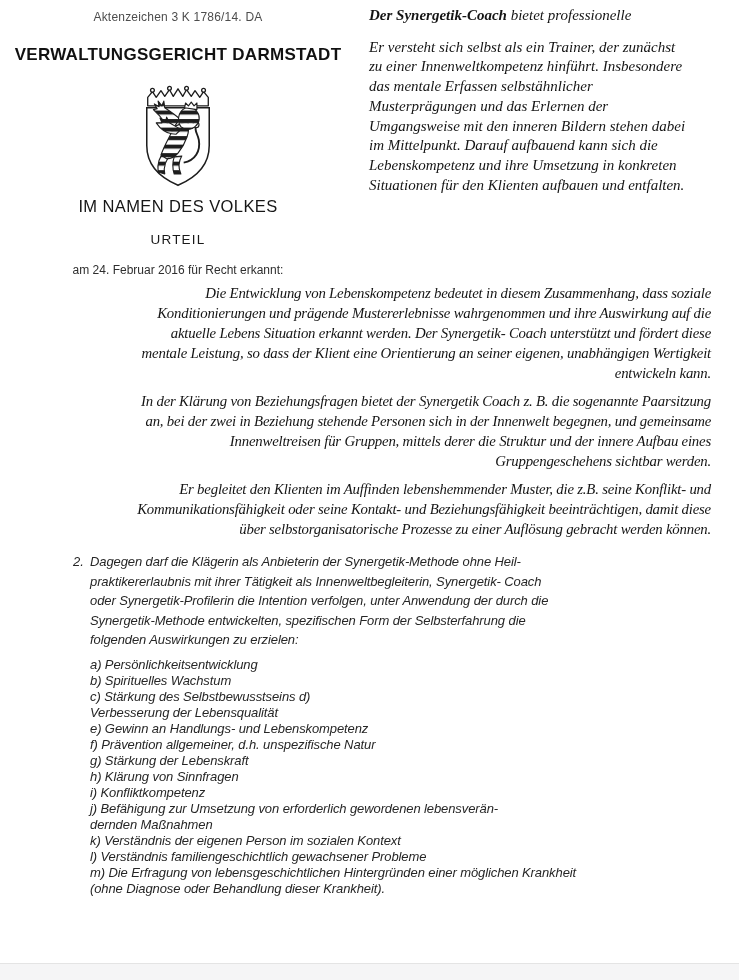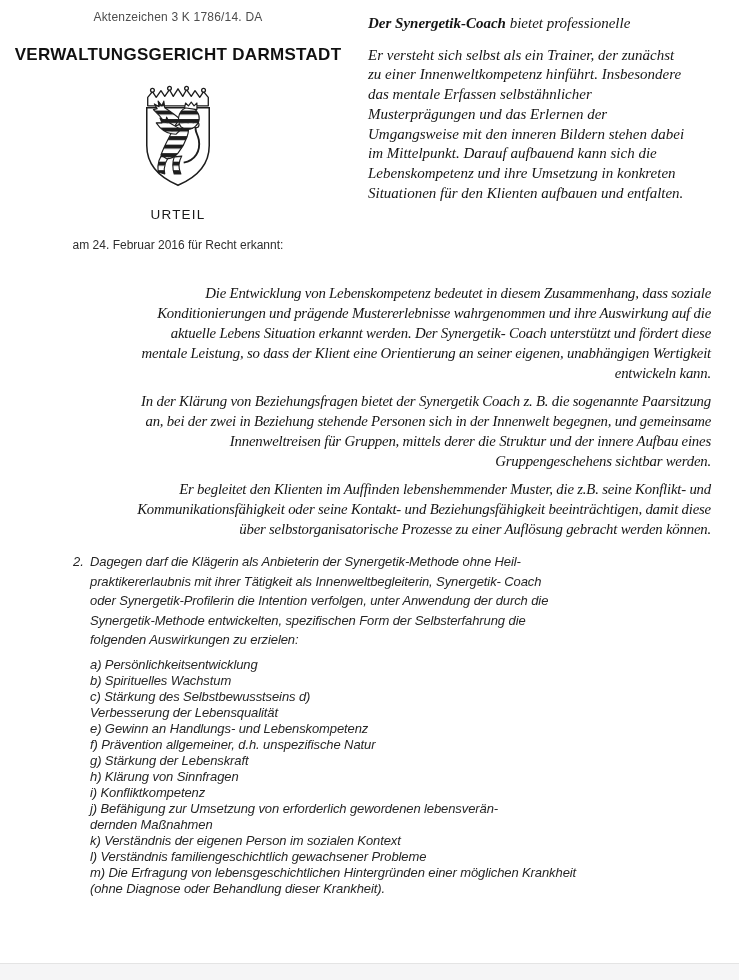--- a/index.html
+++ b/index.html
@@ -6,42 +6,42 @@
   .page {
     position: relative;
     width: 739px;
     height: 980px;
     background: #ffffff;
     overflow: hidden;
     color: #1c1c1c;
     font-family: "Liberation Serif", serif;
   }
   
-  .top-section { display: flex; height: 278px; }
+  .top-section { display: flex; height: 278px; gap: 9px; }
   .left-col {
     width: 356px; flex: none;
     text-align: center;
     font-family: "Liberation Sans", sans-serif;
   }
   .case-number { margin-top: 10px; font-size: 12px; color: #4d4d4d; letter-spacing: 0.2px; }
   .court-name  { margin-top: 21px; font-size: 17px; font-weight: bold; color: #111; letter-spacing: 0.3px; }
   .crest-wrap  { margin-top: 20px; height: 106px; }
   .proclamation{ margin-top: 6px; font-size: 16.5px; color: #161616; letter-spacing: 0.4px; }
   .judgment    { margin-top: 16px; font-size: 13.5px; letter-spacing: 1.2px; color: #1a1a1a; }
   .date-line   { margin-top: 16px; font-size: 12px; color: #2e2e2e; }
 
   .right-col {
     flex: 1;
     padding: 6px 10px 0 4px;
     font-style: italic;
     font-size: 15px;
     line-height: 19.7px;
     color: #141414;
   }
-  .right-col p { margin: 8px; }
+  .right-col p { margin: 0; }
   .right-col .p2 { margin-top: 12px; }
   .right-col b { font-weight: bold; }
 
   
   .body-paras {
     margin: 0 28px 0 50px;
     padding-top: 5px;
     font-style: italic;
     font-size: 14.8px;
     line-height: 20px;
@@ -114,20 +114,21 @@
             <path d="M46,76 C44,82 44,88 46,94 L53,94 C50,87 51,80 54,75 Z" fill="url(#lionbars)"></path>
             <path d="M32,74 C36,62 42,54 46,44 L60,38 C64,48 58,62 50,72 C46,77 42,78 38,78 Z" fill="url(#lionbars)"></path>
             <path d="M46,44 C40,42 34,38 30,32 L24,26 L28,25 L25,20 L30,23 L29,17 L33,22 L35,17 L36,24 C42,28 48,32 52,36 Z" fill="url(#lionbars)"></path>
             <path d="M48,52 C42,52 36,50 31,45 L27,40 L33,40 L31,35 L37,39 L38,34 L41,40 C46,43 50,45 53,47 Z" fill="url(#lionbars)"></path>
             <path d="M55,26 C60,22 67,23 70,28 C74,33 73,40 68,44 C64,48 57,48 53,44 C49,39 50,30 55,26 Z" fill="url(#lionbars)"></path>
             <path d="M57,24 L58,19 L61,22 L64,18 L67,22 L70,19 L70,26 Z" fill="#ffffff"></path>
           </g>
         </svg>
       </div>
 
+      <div class="proclamation">IM NAMEN DES VOLKES</div>
       <div class="judgment">URTEIL</div>
       <div class="date-line">am 24. Februar 2016 für Recht erkannt:</div>
     </div>
 
     <div class="right-col">
       <p class="p1"><b>Der Synergetik-Coach</b><span> bietet professionelle</span><br>
       </p>
       <p class="p2">Er versteht sich selbst als ein Trainer, der zunächst<br>zu einer Innenweltkompetenz hinführt. Insbesondere<br>das mentale Erfassen selbstähnlicher<br>Musterprägungen und das Erlernen der<br>Umgangsweise mit den inneren Bildern stehen dabei<br>im Mittelpunkt. Darauf aufbauend kann sich die<br>Lebenskompetenz und ihre Umsetzung in konkreten<br>Situationen für den Klienten aufbauen und entfalten.</p>
     </div>
 

